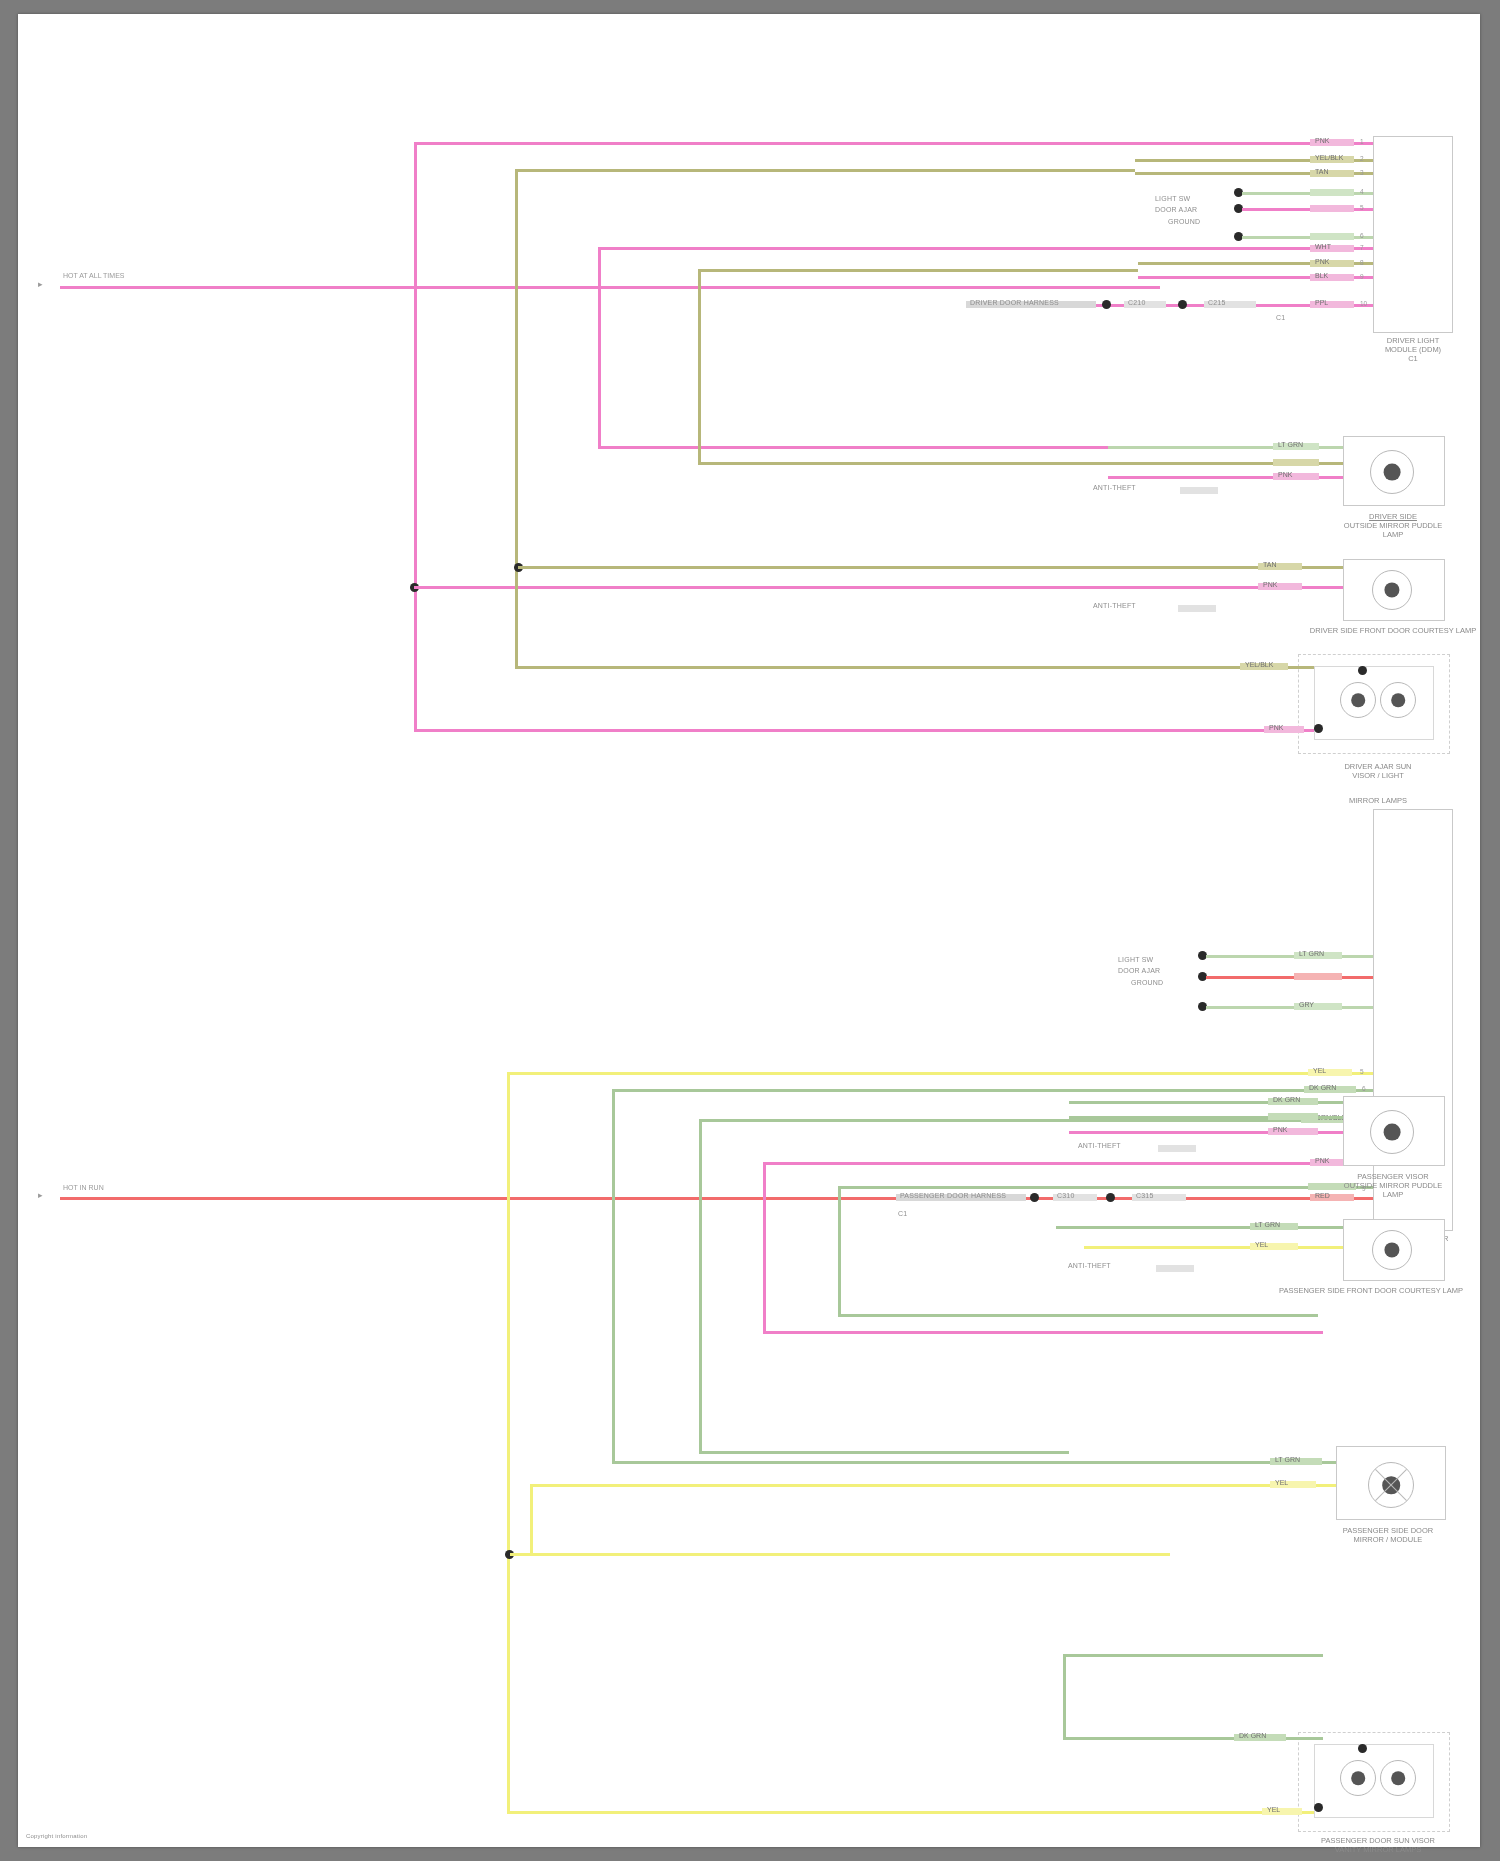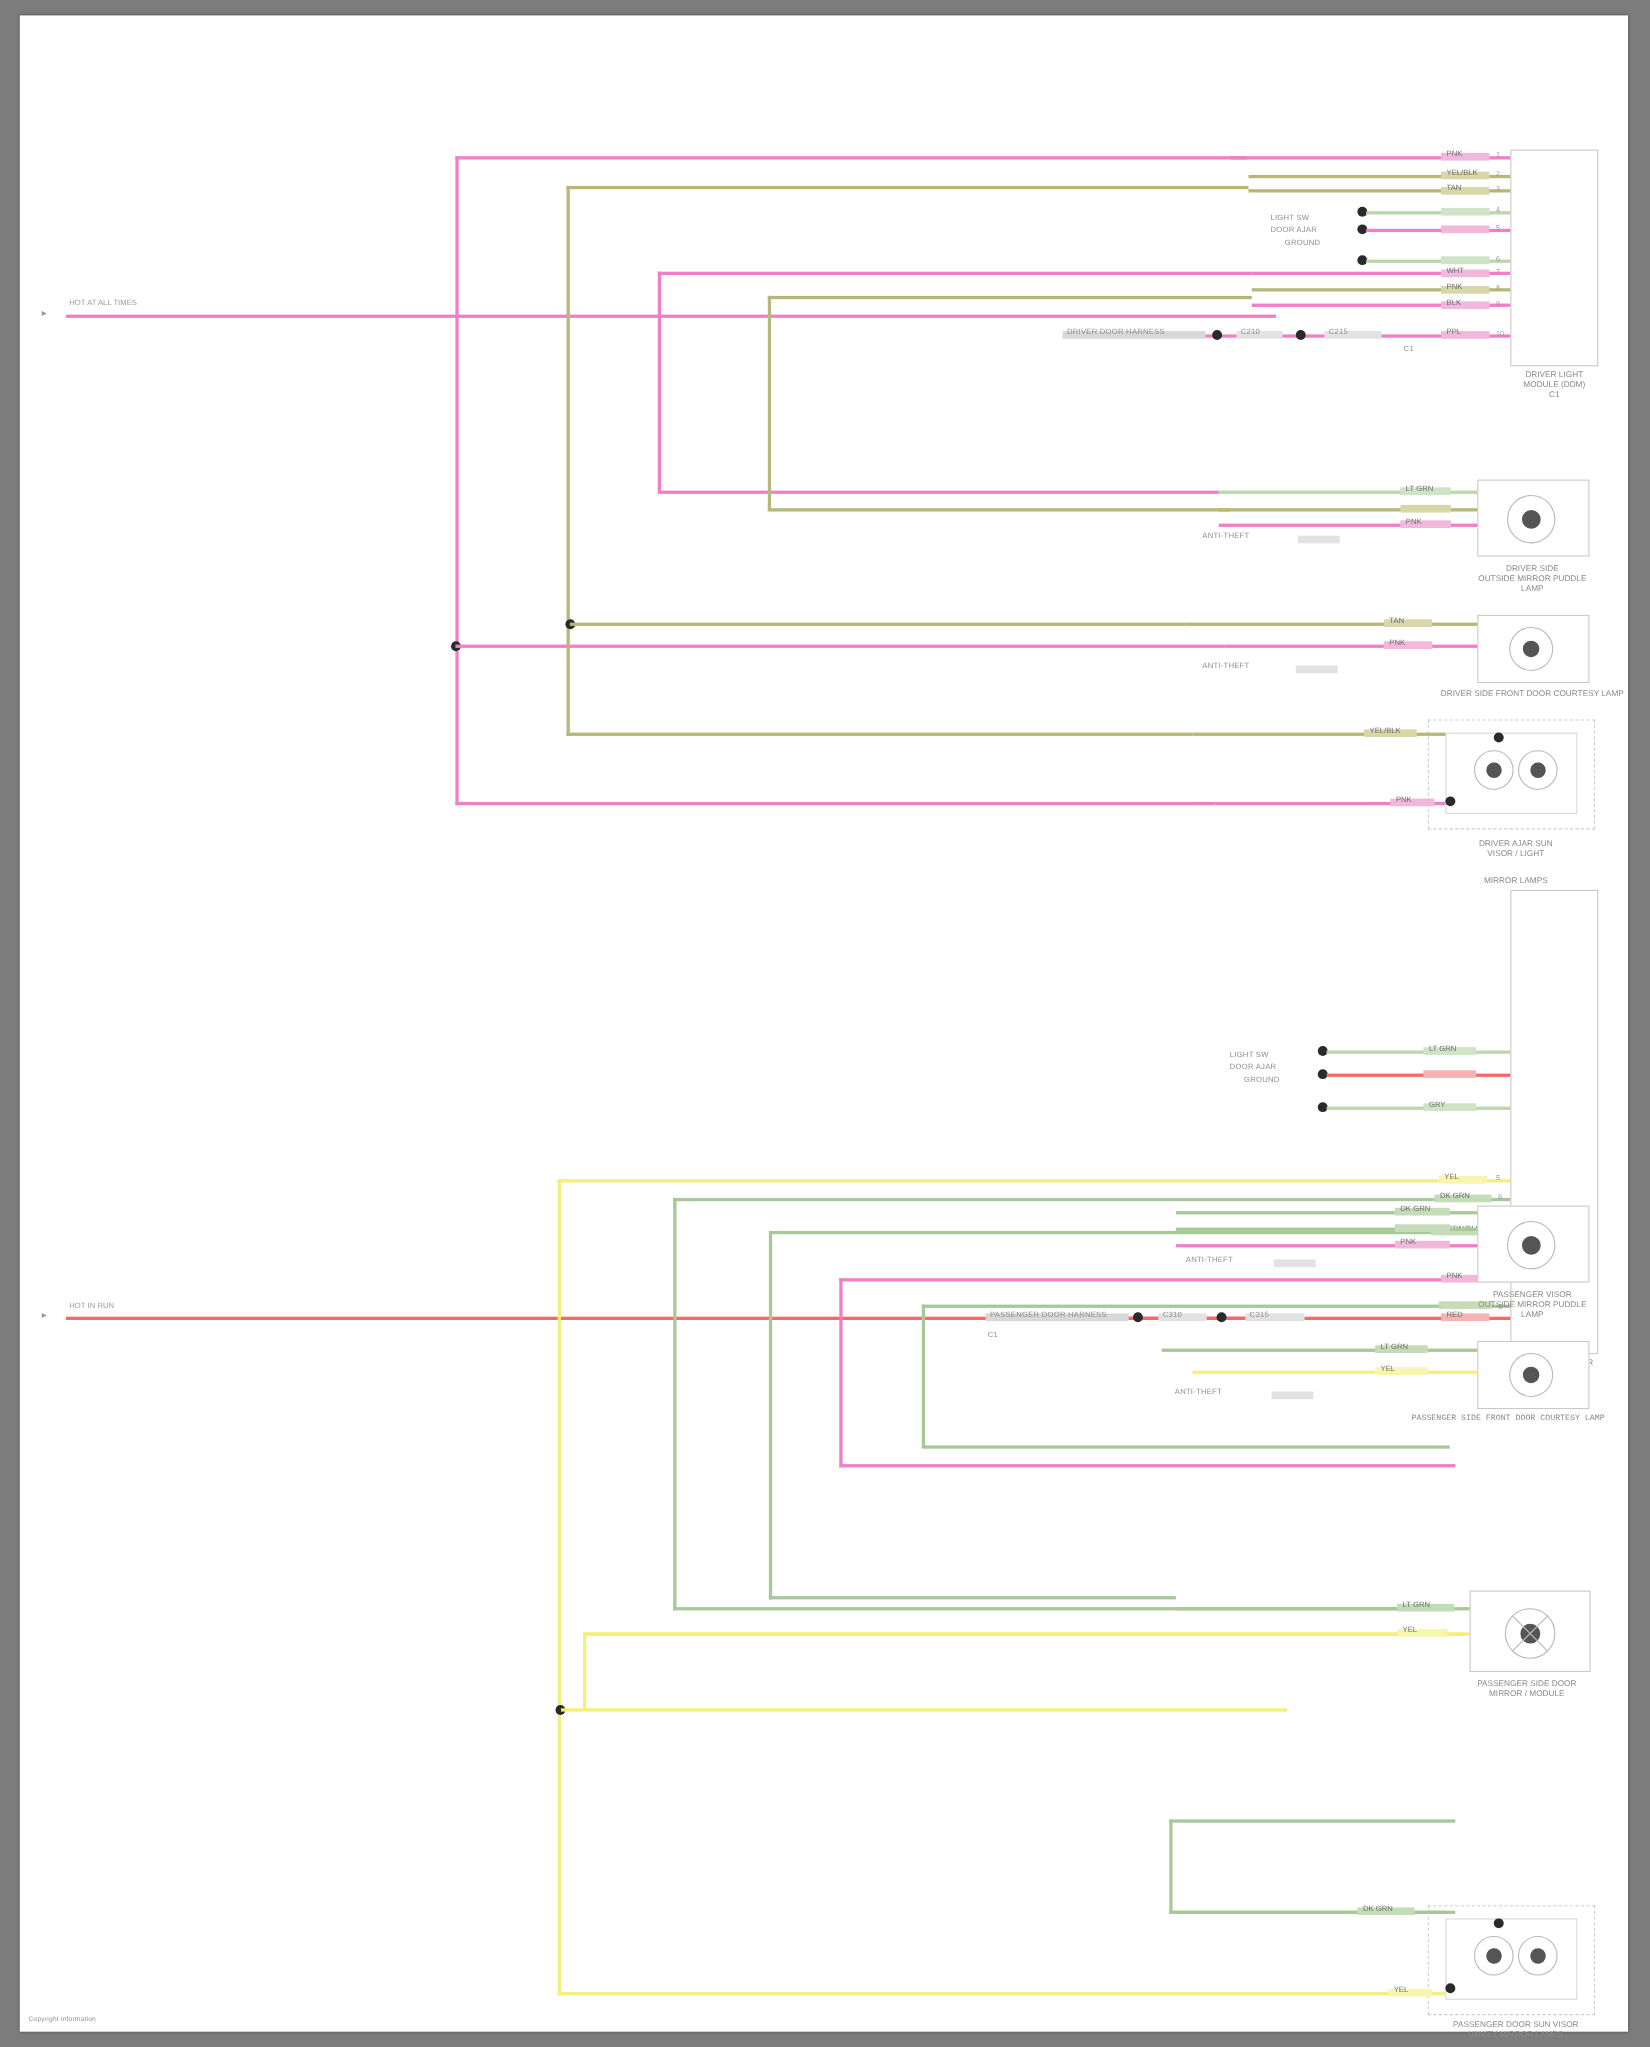--- a/index.html
+++ b/index.html
@@ -136,21 +136,21 @@
   <div class="wire h" style="left:1090px;top:432px;width:235px;background:#bcd6ae;"></div>
   <div class="cbar" style="left:1255px;top:429px;width:46px;background:#cfe4c5;"></div>
   <div class="wlbl" style="left:1257px;top:426px;">LT GRN</div>
   <div class="wire h" style="left:1090px;top:448px;width:235px;background:#b7b77a;"></div>
   <div class="cbar" style="left:1255px;top:445px;width:46px;background:#d7d7a8;"></div>
   <div class="wire h" style="left:1090px;top:462px;width:235px;background:#f07fc8;"></div>
   <div class="cbar" style="left:1255px;top:459px;width:46px;background:#f2b8dc;"></div>
   <div class="wlbl" style="left:1257px;top:456px;">PNK</div>
   <div class="lbl" style="left:1075px;top:470px;">ANTI-THEFT</div>
   <div class="cbar" style="left:1162px;top:473px;width:38px;background:#e2e2e2;"></div>
-  <div class="cap" style="left:1300px;top:498px;width:150px;">DRIVER SIDE</div>
+  <div class="cap" style="left:1300px;top:498px;width:150px;text-decoration:underline;">DRIVER SIDE</div>
   <div class="cap" style="left:1290px;top:507px;width:170px;">OUTSIDE MIRROR PUDDLE</div>
   <div class="cap" style="left:1300px;top:516px;width:150px;">LAMP</div>
 
   <div class="box" style="left:1325px;top:545px;width:100px;height:60px;"></div>
   <div class="lamp" style="left:1354px;top:556px;width:38px;height:38px;">
     <div class="core"></div>
   </div>
   <div class="wire h" style="left:1060px;top:552px;width:265px;background:#b7b77a;"></div>
   <div class="cbar" style="left:1240px;top:549px;width:44px;background:#d7d7a8;"></div>
   <div class="wlbl" style="left:1242px;top:546px;">TAN</div>
@@ -296,21 +296,21 @@
     <div class="core"></div>
   </div>
   <div class="wire h" style="left:1038px;top:1212px;width:287px;background:#a8c89a;"></div>
   <div class="cbar" style="left:1232px;top:1209px;width:48px;background:#c4dcb8;"></div>
   <div class="wlbl" style="left:1234px;top:1206px;">LT GRN</div>
   <div class="wire h" style="left:1066px;top:1232px;width:259px;background:#f2f07a;"></div>
   <div class="cbar" style="left:1232px;top:1229px;width:48px;background:#f7f5ae;"></div>
   <div class="wlbl" style="left:1234px;top:1226px;">YEL</div>
   <div class="lbl" style="left:1050px;top:1248px;">ANTI-THEFT</div>
   <div class="cbar" style="left:1138px;top:1251px;width:38px;background:#e2e2e2;"></div>
-  <div class="cap" style="left:1238px;top:1272px;width:230px;font-family:Liberation Mono, monospace;">PASSENGER SIDE FRONT DOOR COURTESY LAMP</div>
+  <div class="cap" style="left:1238px;top:1272px;width:230px;">PASSENGER SIDE FRONT DOOR COURTESY LAMP</div>
 
   <div class="box" style="left:1318px;top:1432px;width:108px;height:72px;"></div>
   <div class="lamp" style="left:1350px;top:1448px;width:44px;height:44px;">
     <div class="core"></div>
     <div class="x1"></div>
     <div class="x2"></div>
   </div>
   <div class="wire h" style="left:512px;top:1470px;width:806px;background:#f2f07a;"></div>
   <div class="cbar" style="left:1252px;top:1467px;width:46px;background:#f7f5ae;"></div>
   <div class="wlbl" style="left:1254px;top:1464px;">YEL</div>

